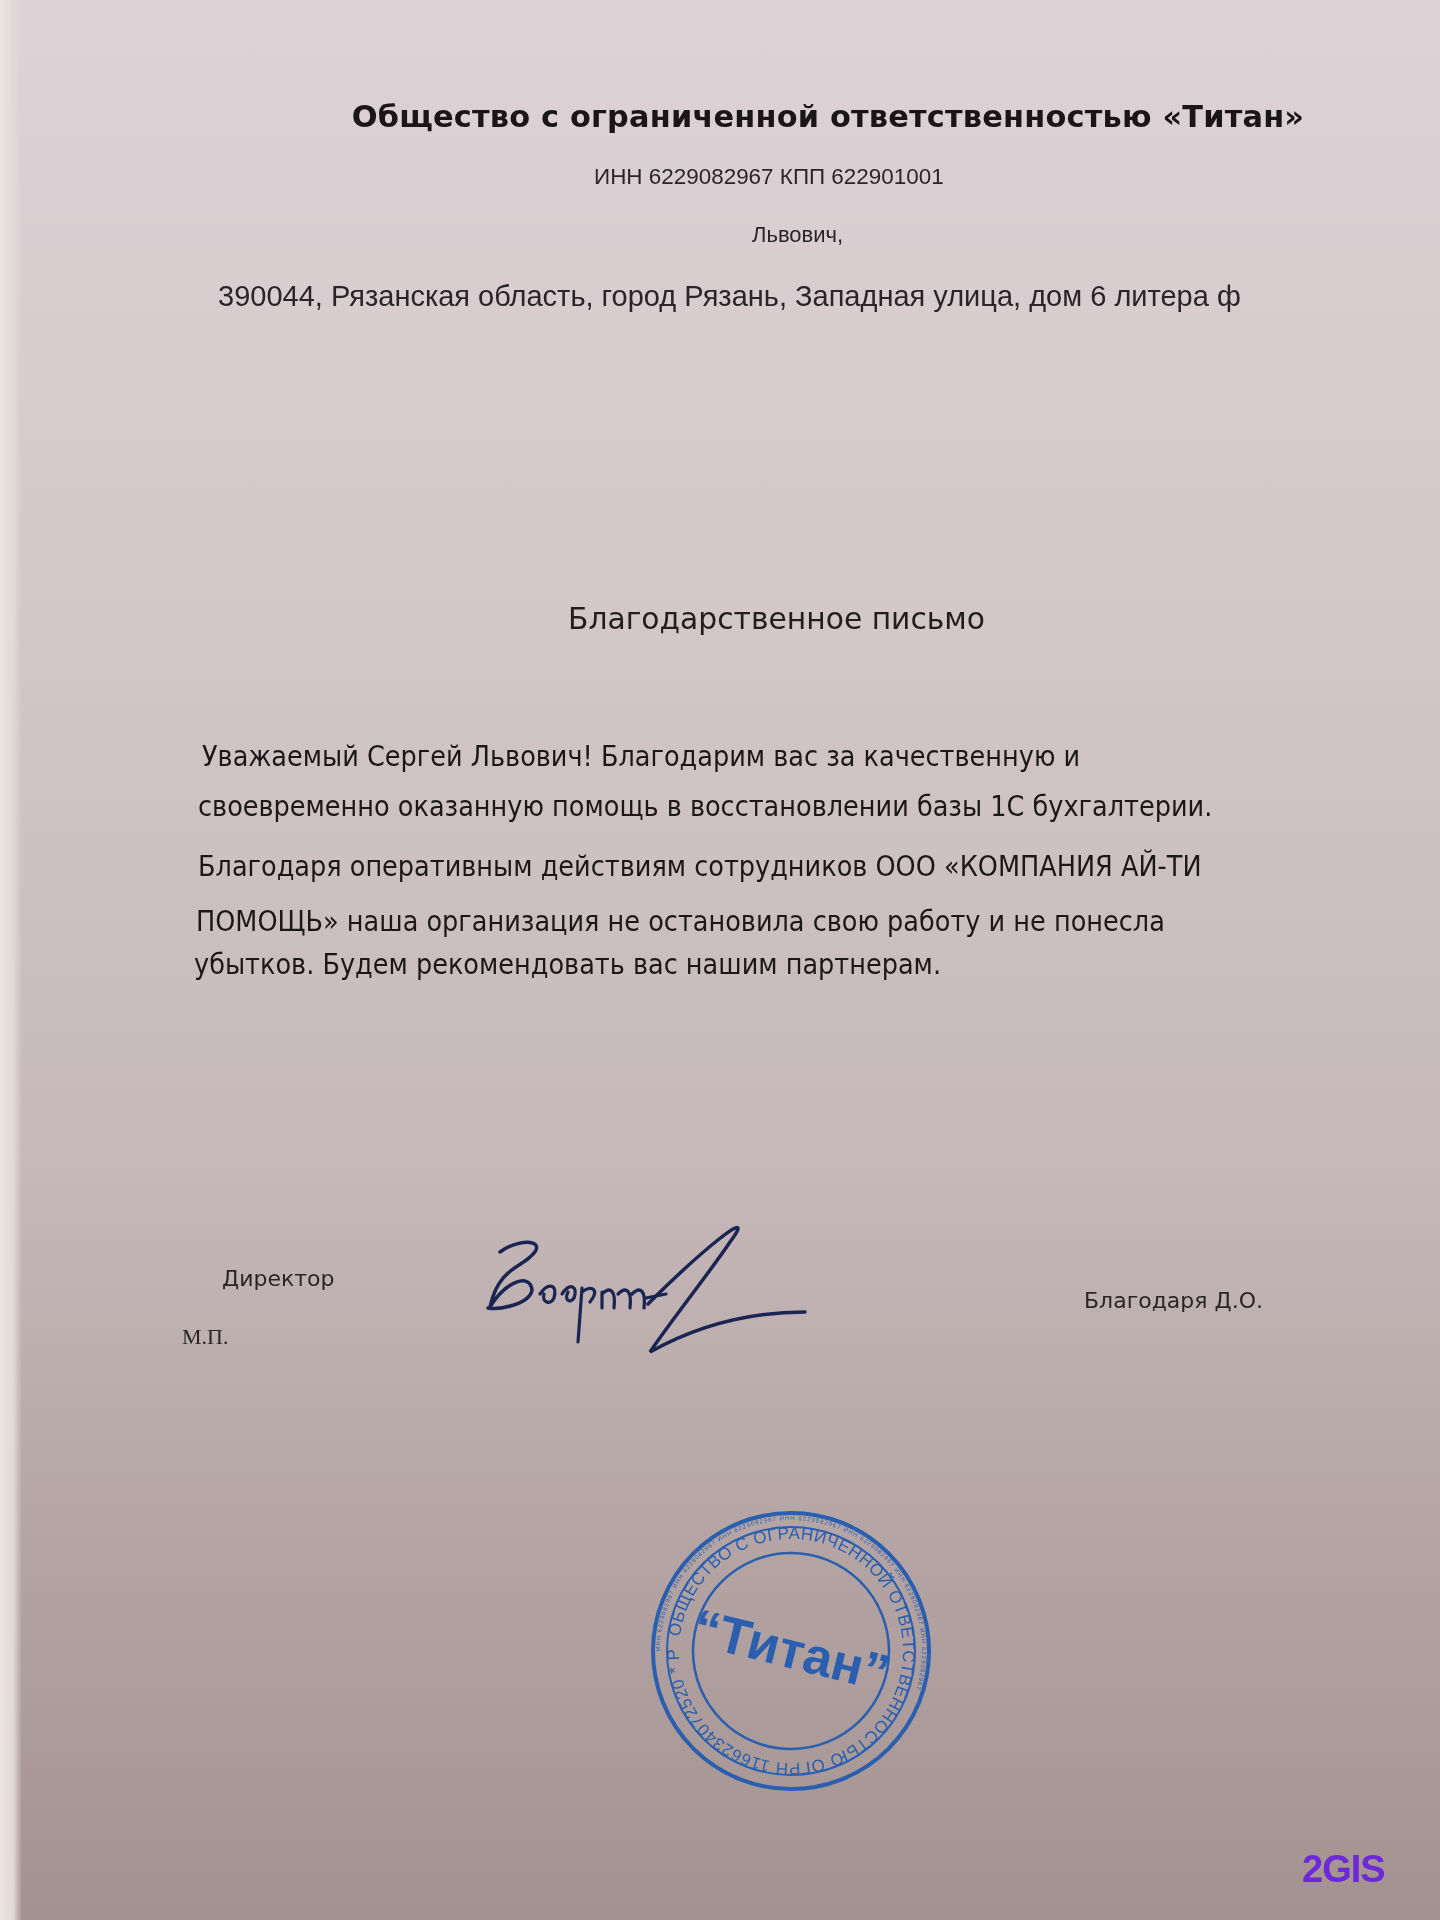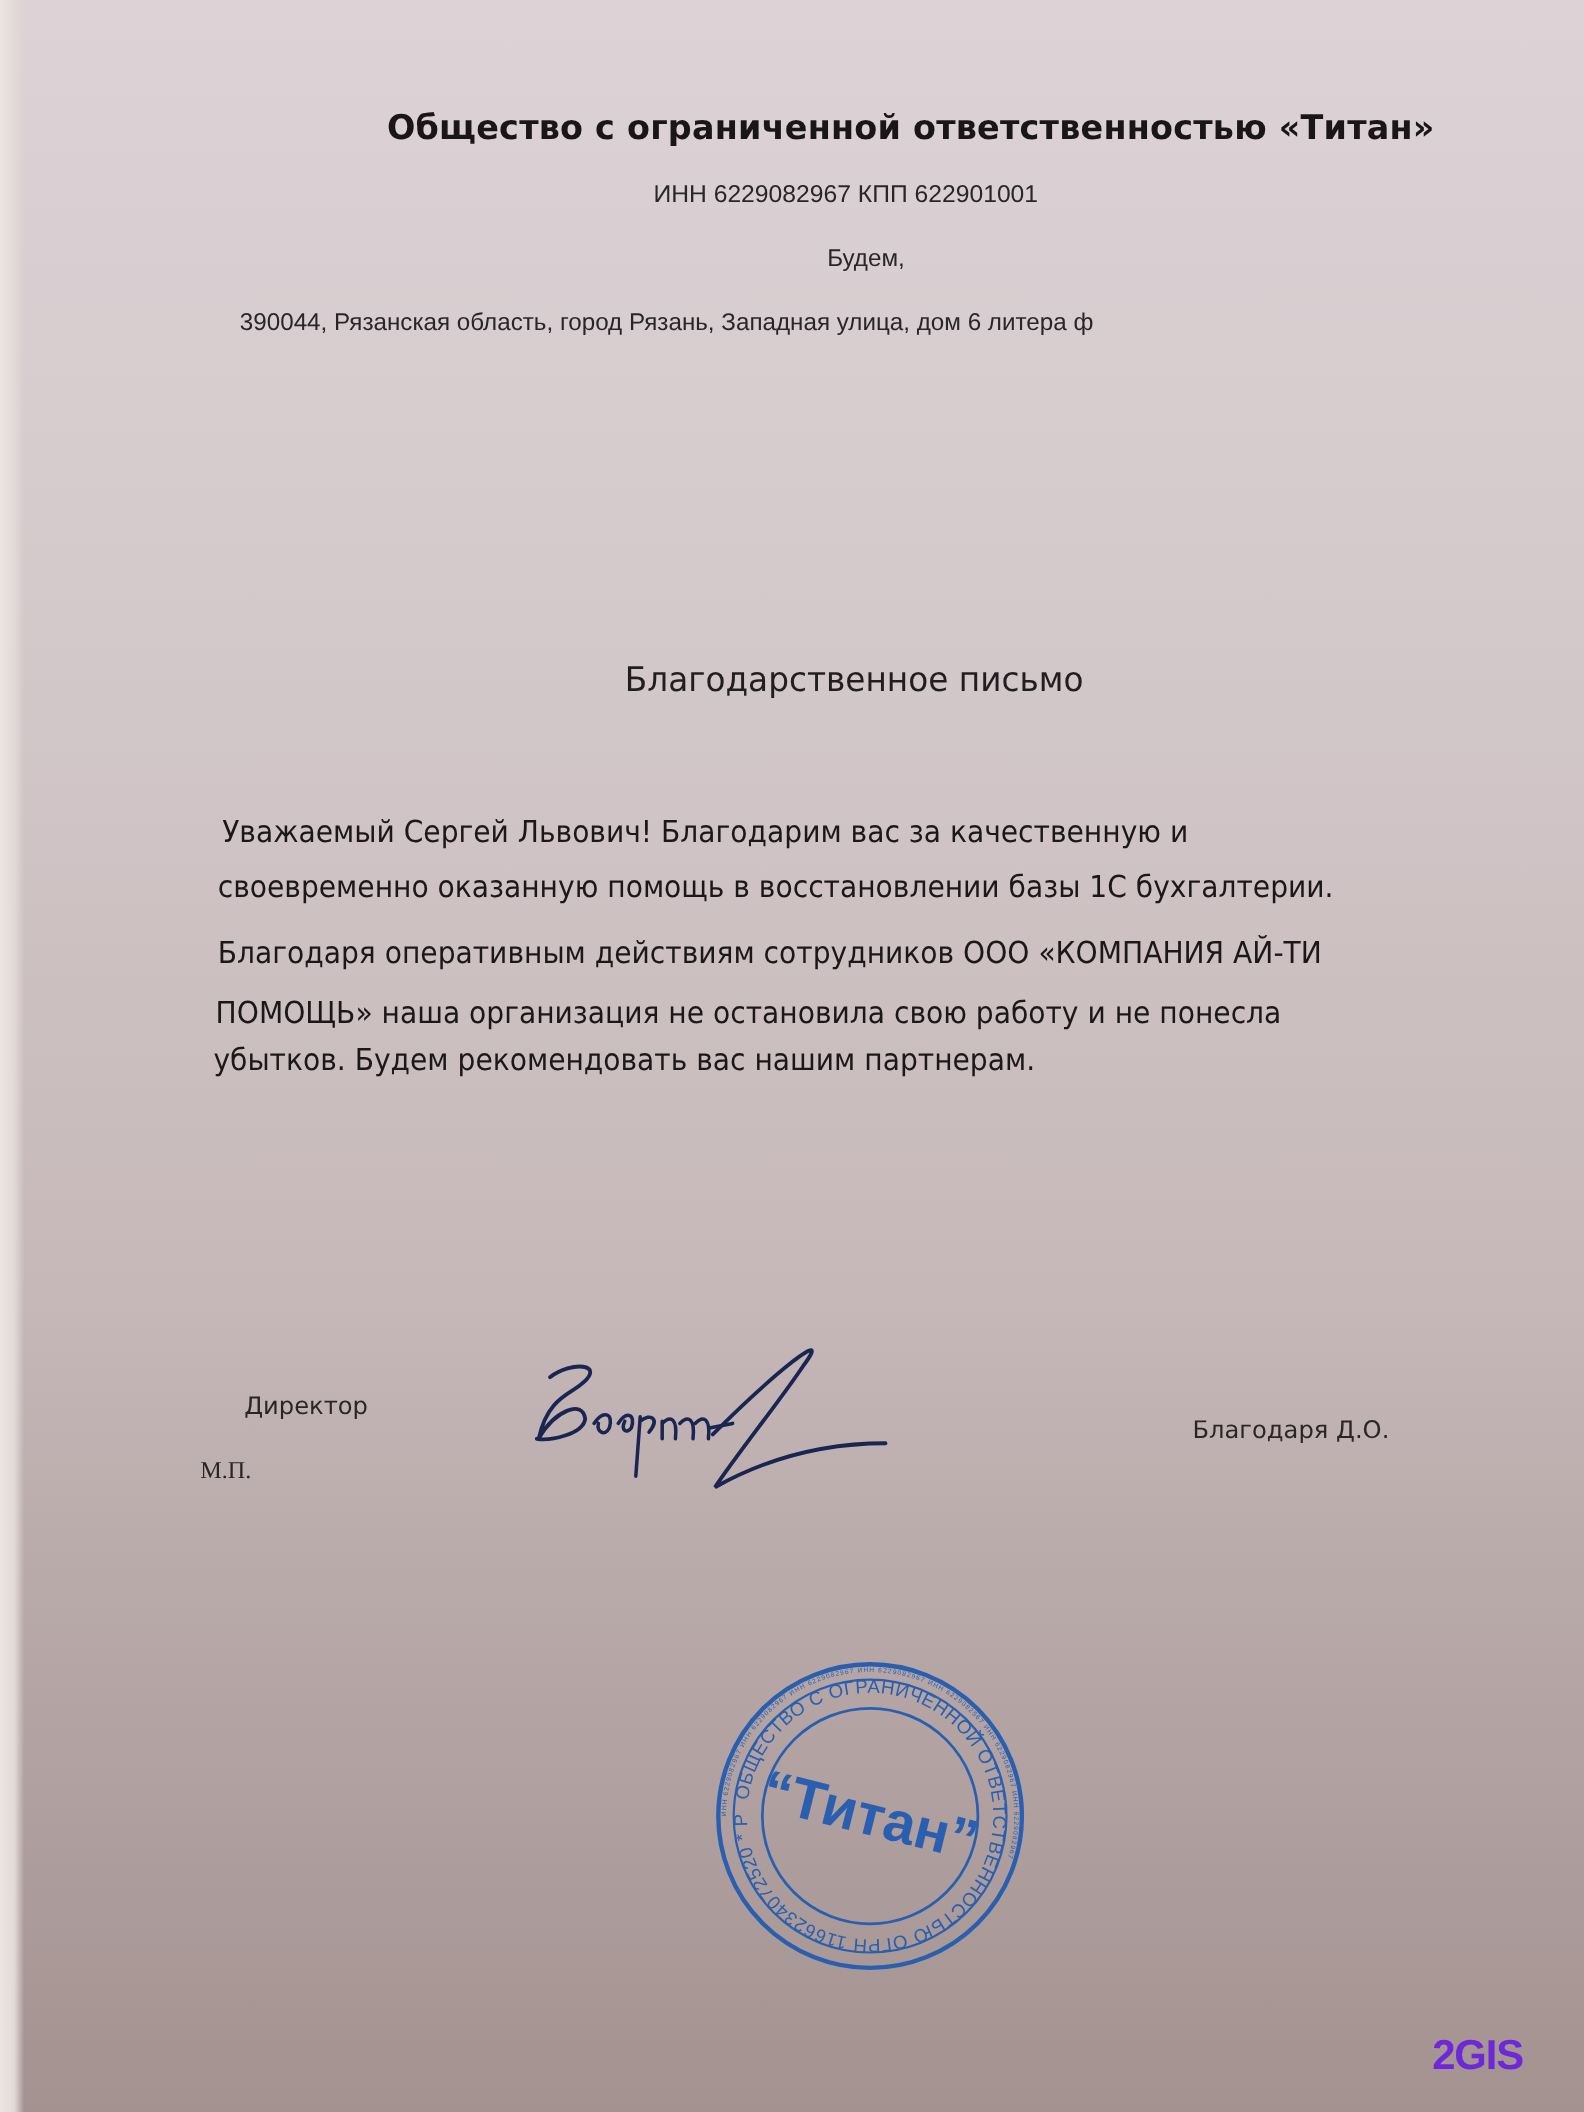--- a/index.html
+++ b/index.html
@@ -21,21 +21,21 @@
     }
     .inn {
       left:594px; top:164px; font-size:22px; color:#2a2628;
       font-family: "Liberation Sans", sans-serif; transform: scaleX(1.02); transform-origin:left;
     }
     .country {
       left:752px; top:222px; font-size:22px; color:#2a2628;
       font-family: "Liberation Sans", sans-serif;
     }
     .address {
-      left:218px; top:280px; font-size:22px; color:#2a2628;
+      left:218px; top:280px; font-size:29px; color:#2a2628;
       font-family: "Liberation Sans", sans-serif; transform: scaleX(1.0); transform-origin:left;
     }
     .title {
       left:568px; top:600px; font-size:31px; color:#221e20;
       font-family: "DejaVu Sans", sans-serif; transform: scaleX(0.96); transform-origin:left;
     }
     .body-line {
       font-size:27.5px; color:#1c181a; font-family:"DejaVu Sans", sans-serif;
       transform-origin:left; transform: scaleX(0.93);
     }
@@ -50,21 +50,21 @@
     .sig { position:absolute; left:470px; top:1212px; width:350px; height:150px; }
   </style>
 </head>
 <body>
 
 <div class="edge"></div>
 
 <div>
   <div class="line company">Общество с ограниченной ответственностью «Титан»</div>
   <div class="line inn">ИНН 6229082967 КПП 622901001</div>
-  <div class="line country">Будем,</div>
+  <div class="line country">Львович,</div>
   <div class="line address">390044, Рязанская область, город Рязань, Западная улица, дом 6 литера ф</div>
 </div>
 
 <div class="line title">Благодарственное письмо</div>
 
 <div>
   <div class="line body-line" style="left:202px; top:740px;">Уважаемый Сергей Львович! Благодарим вас за качественную и</div>
   <div class="line body-line" style="left:198px; top:790px;">своевременно оказанную помощь в восстановлении базы 1С бухгалтерии.</div>
   <div class="line body-line" style="left:198px; top:850px;">Благодаря оперативным действиям сотрудников ООО «КОМПАНИЯ АЙ-ТИ</div>
   <div class="line body-line" style="left:196px; top:905px;">ПОМОЩЬ» наша организация не остановила свою работу и не понесла</div>

